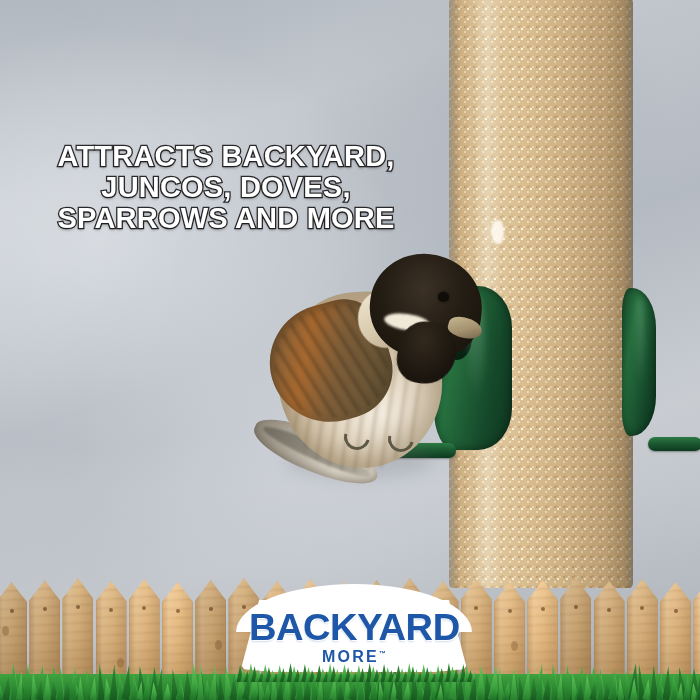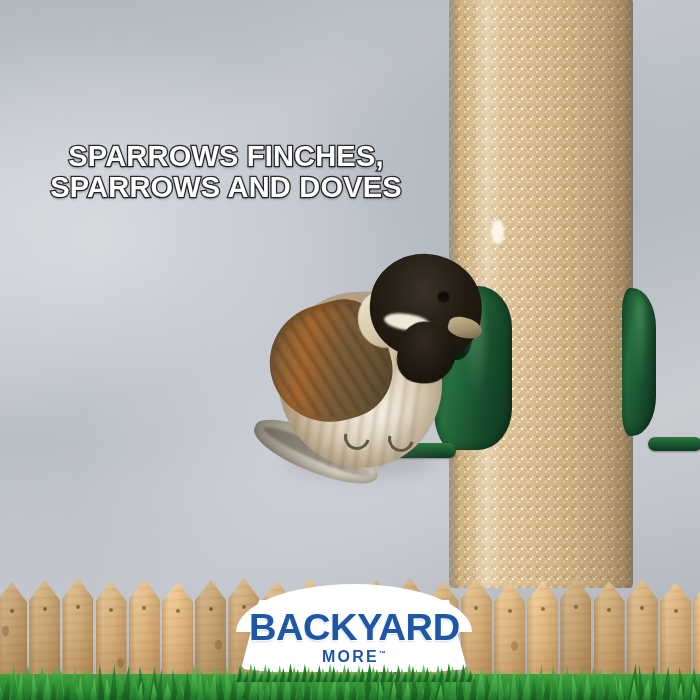--- a/index.html
+++ b/index.html
@@ -770,22 +770,23 @@
       <div class="blade light" style="left: 677px; height: 18px; width: 7px; transform: rotate(4deg);"></div>
       <div class="blade" style="left: 683px; height: 25px; width: 9px; transform: rotate(1deg);"></div>
       <div class="blade dark" style="left: 689px; height: 32px; width: 11px; transform: rotate(-2deg);"></div>
       <div class="blade light" style="left: 690px; height: 17px; width: 8px; transform: rotate(-5deg);"></div>
       <div class="blade" style="left: 696px; height: 24px; width: 10px; transform: rotate(5deg);"></div>
       <div class="blade dark" style="left: 697px; height: 31px; width: 7px; transform: rotate(2deg);"></div>
     </div>
 
 
   <div class="subtitle">
-    <span>SPARROWS FINCHES,</span>
-    <span>SPARROWS AND DOVES</span>
+    <span>ATTRACTS BACKYARD,</span>
+    <span>JUNCOS, DOVES,</span>
+    <span>SPARROWS AND MORE</span>
   </div>
 
   <div class="logo">
     <div class="logo-shape"></div>
     <div class="logo-arc"></div>
     <div class="logo-text-wrap">
       <div class="logo-main">BACKYARD</div>
       <div class="logo-sub"><span>MORE</span><span class="logo-tm">™</span></div>
     </div>
   <div class="logo-grass-front">

